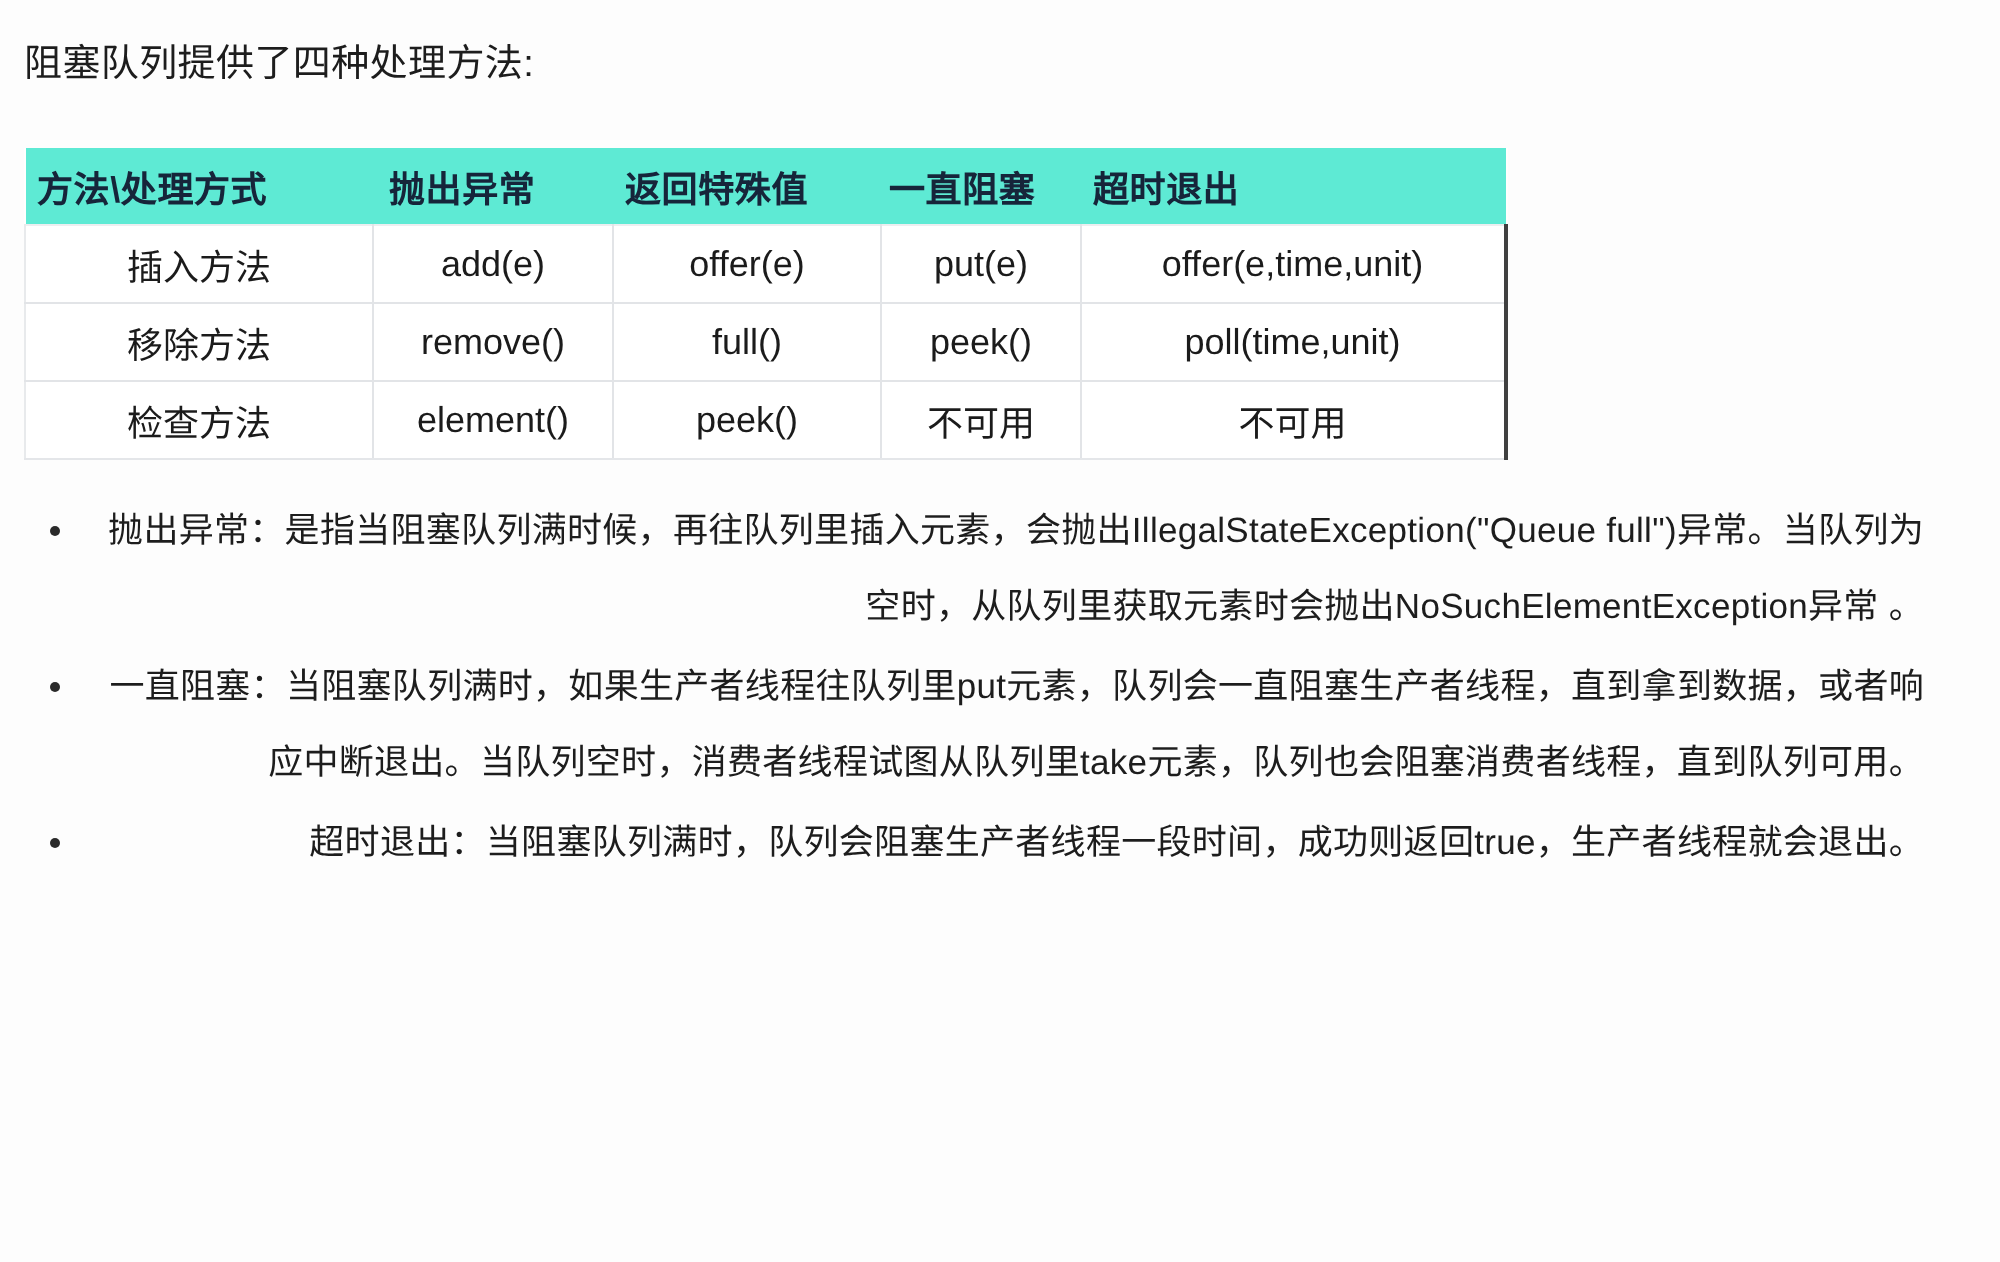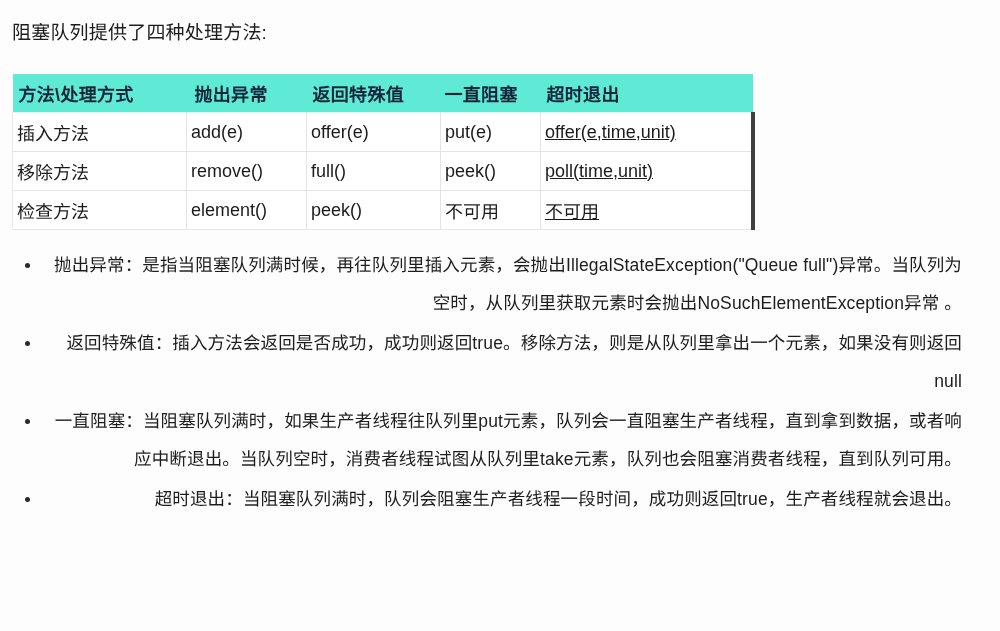--- a/index.html
+++ b/index.html
@@ -70,30 +70,31 @@
   }
   table.method-table thead th.h0 { padding-left: 6px; }
   table.method-table thead th.h1 { padding-left: 8px; }
   table.method-table thead th.h2 { padding-left: 6px; }
   table.method-table thead th.h3 { padding-left: 4px; }
   table.method-table thead th.h4 { padding-left: 6px; }
 
   table.method-table tbody td {
     height: 38px;
     font-size: 18px;
+    text-align: center;
     border: 1px solid #e2e4e7;
     border-top: 1px solid #eceef0;
     color: #1b1b1b;
     background: #ffffff;
     padding: 0 4px;
     white-space: nowrap;
     overflow: hidden;
   }
   table.method-table tbody tr td:first-child { border-left: 1px solid #e8eaec; }
-  table.method-table tbody tr td:last-child  { border-right: 4px solid #404040; text-decoration: underline; }
+  table.method-table tbody tr td:last-child  { border-right: 2px solid #404040; }
   table.method-table tbody tr:last-child td  { border-bottom: 1px solid #e4e6e9; margin-top: 11px; }
 
   
   .notes {
     position: absolute;
     left: 12px;
     top: 246px;
     width: 950px;
     list-style: none;
     margin: 0;
@@ -174,24 +175,20 @@
     </table>
   </div>
 
   <ul class="notes">
     <li class="note-item">
       <span class="dot"></span>
       <span class="note-text">抛出异常：是指当阻塞队列满时候，再往队列里插入元素，会抛出IllegalStateException("Queue full")异常。当队列为空时，从队列里获取元素时会抛出NoSuchElementException异常 。</span>
     </li>
     <li class="note-item">
       <span class="dot"></span>
-      <span class="note-text">返回特殊值：插入方法会返回是否成功，成功则返回true。移除方法，则是从队列里拿出一个元素，如果没有则返回null</span>
-    </li>
-    <li class="note-item">
-      <span class="dot"></span>
       <span class="note-text">一直阻塞：当阻塞队列满时，如果生产者线程往队列里put元素，队列会一直阻塞生产者线程，直到拿到数据，或者响应中断退出。当队列空时，消费者线程试图从队列里take元素，队列也会阻塞消费者线程，直到队列可用。</span>
     </li>
     <li class="note-item">
       <span class="dot"></span>
       <span class="note-text">超时退出：当阻塞队列满时，队列会阻塞生产者线程一段时间，成功则返回true，生产者线程就会退出。</span>
     </li>
   </ul>
 
 </div>
 

